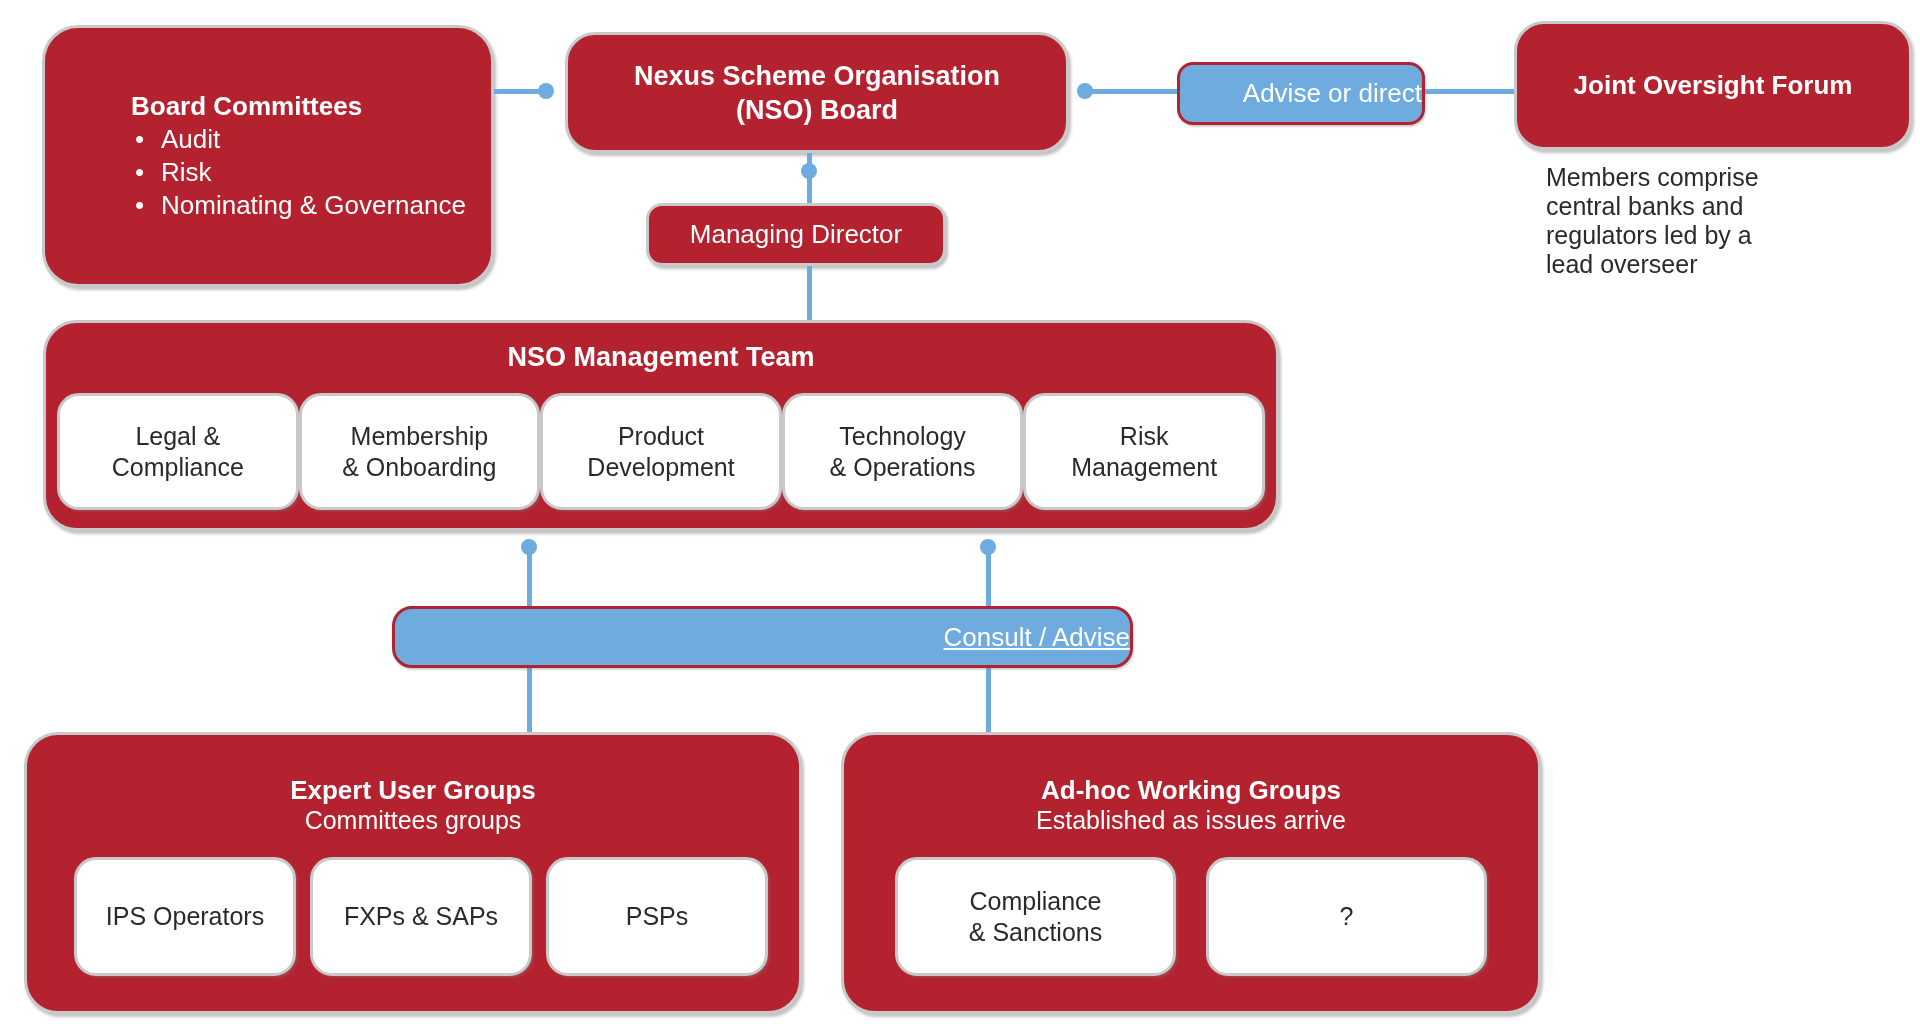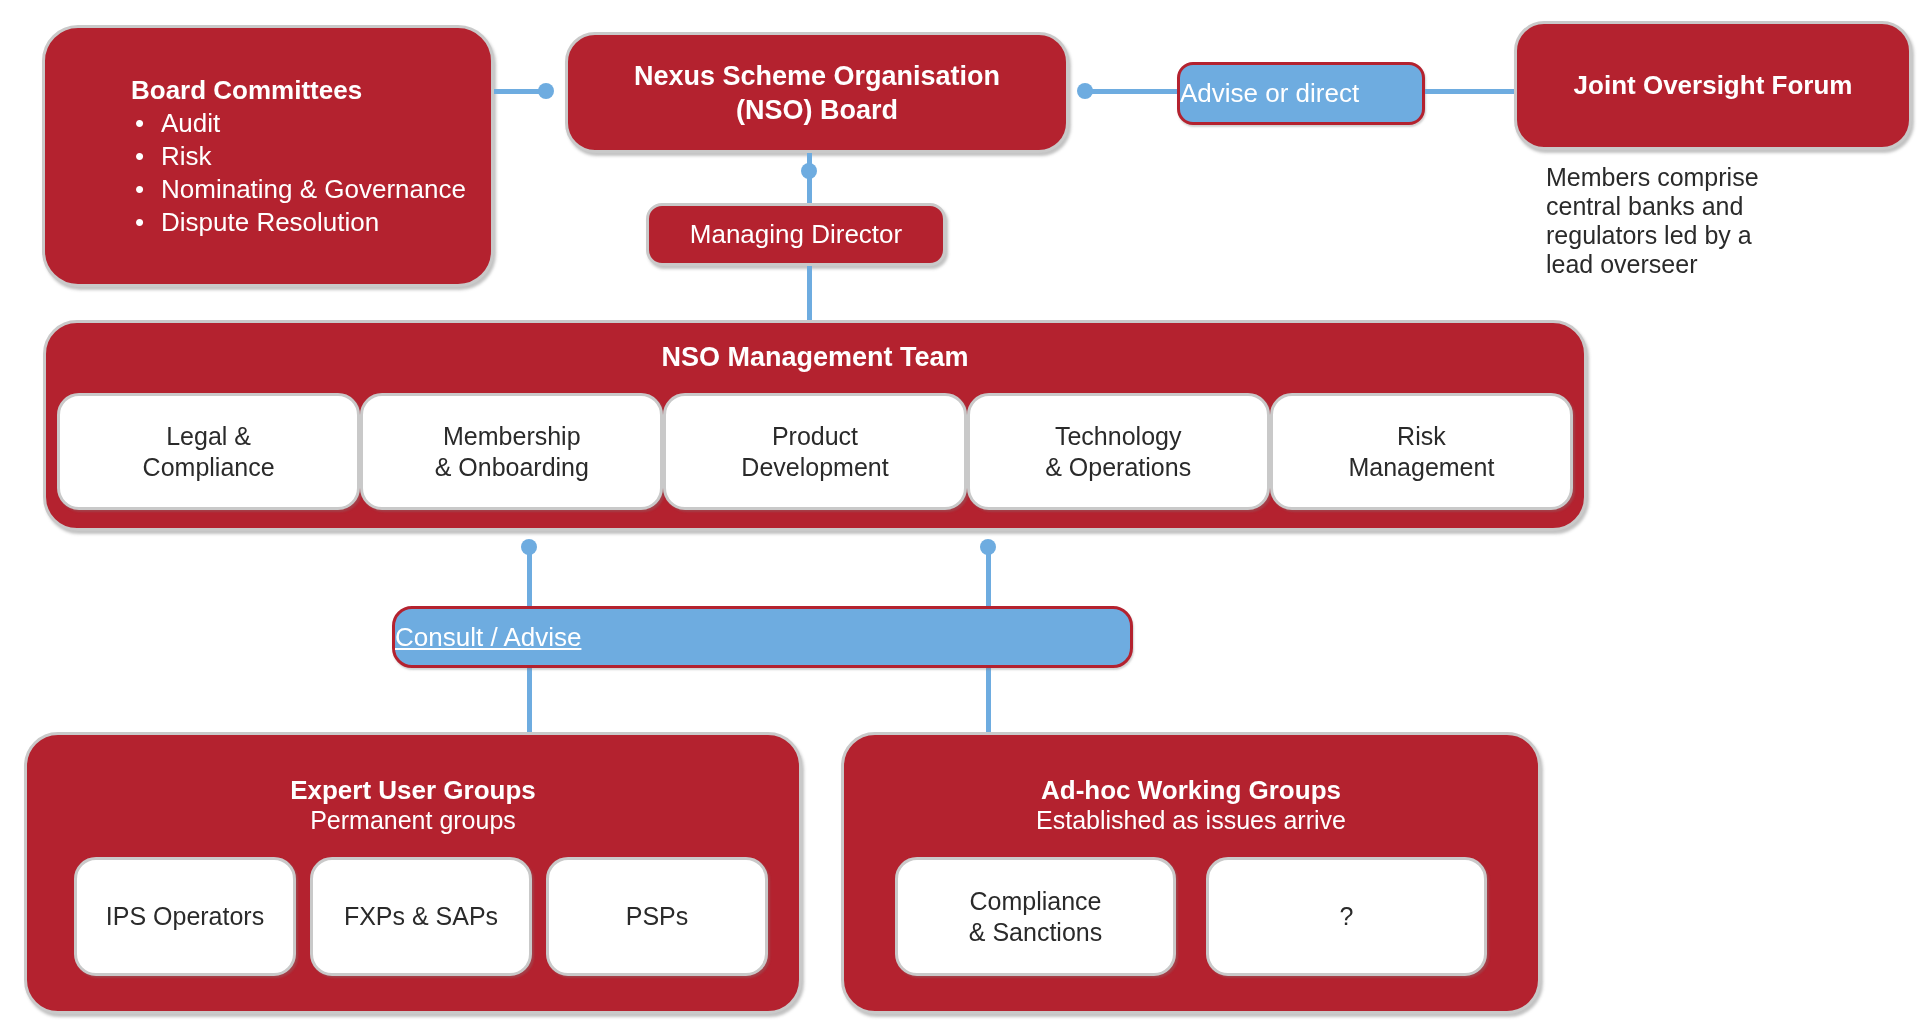--- a/index.html
+++ b/index.html
@@ -16,21 +16,21 @@
   .rbox{
     position:absolute;background:var(--red);
     border:3px solid var(--border-gray);
     box-shadow:2px 3px 3px rgba(120,120,120,.45);
     color:#ffffff;
   }
   .bluebox{
     position:absolute;background:var(--blue);
     border:3px solid var(--red);
     color:#ffffff;
-    display:flex;align-items:center;justify-content:flex-start;
+    display:flex;align-items:center;justify-content:flex-end;
     box-shadow:1px 2px 2px rgba(120,120,120,.35);
   }
   .whitebox{
     background:#ffffff;border:3px solid var(--border-gray);
     border-radius:22px;color:var(--text-dark);
     display:flex;align-items:center;justify-content:center;
     text-align:center;font-size:25px;line-height:31px;
     white-space:pre-line;
     box-shadow:2px 2px 2px rgba(130,130,130,.3);
   }
@@ -56,21 +56,21 @@
   #advise-or-direct{left:1177px;top:62px;width:248px;height:63px;border-radius:16px;font-size:26px;}
 
   #joint-oversight-forum{left:1514px;top:21px;width:398px;height:129px;border-radius:30px;
     font-weight:bold;font-size:26px;}
 
   #members-note{position:absolute;left:1546px;top:163px;width:350px;
     color:var(--text-dark);font-size:25px;line-height:29px;}
 
   #managing-director{left:646px;top:203px;width:300px;height:63px;border-radius:16px;font-size:26px;}
 
-  #nso-management-team{left:43px;top:320px;width:1544px;height:211px;border-radius:34px;}
+  #nso-management-team{left:43px;top:320px;width:1236px;height:211px;border-radius:34px;}
   #nso-management-team .title{text-align:center;font-weight:bold;font-size:27px;line-height:28px;margin-top:20px;}
   #nso-management-team .row{display:flex;padding:0 11px;margin-top:22px;}
   #nso-management-team .dept{flex:1;height:117px;}
 
   #consult-advise{left:392px;top:606px;width:741px;height:62px;border-radius:20px;font-size:26px;z-index:3;text-decoration:underline;}
 
   .group-box{border-radius:34px;}
   .group-box .title{text-align:center;font-weight:bold;font-size:26px;line-height:30px;margin-top:40px;}
   .group-box .subtitle{text-align:center;font-size:25px;line-height:30px;}
   .group-box .row{display:flex;margin-top:22px;}
@@ -104,21 +104,20 @@
   <div class="vline" style="left:527px;top:547px;height:185px;"></div>
   <div class="dot" style="left:980px;top:539px;"></div>
   <div class="vline" style="left:986px;top:547px;height:185px;"></div>
 
   <div class="rbox" id="board-committees">
     <div class="title">Board Committees</div>
     <ul>
       <li>Audit</li>
       <li>Risk</li>
       <li>Nominating &amp; Governance</li>
-      <li>Dispute Resolution</li>
     </ul>
   </div>
 
   <div class="rbox center-flex pre" id="nso-board">Nexus Scheme Organisation
 (NSO) Board</div>
 
   <div class="bluebox" id="advise-or-direct">
     <span>Advise or direct</span>
   </div>
 
@@ -150,21 +149,21 @@
 Management</div>
     </div>
   </div>
 
   <div class="bluebox" id="consult-advise">
     <span>Consult / Advise</span>
   </div>
 
   <div class="rbox group-box" id="expert-user-groups">
     <div class="title">Expert User Groups</div>
-    <div class="subtitle">Permanent groups</div>
+    <div class="subtitle">Committees groups</div>
     <div class="row">
       <div class="whitebox cell">IPS Operators</div>
       <div class="whitebox cell">FXPs &amp; SAPs</div>
       <div class="whitebox cell">PSPs</div>
     </div>
   </div>
 
   <div class="rbox group-box" id="adhoc-working-groups">
     <div class="title">Ad-hoc Working Groups</div>
     <div class="subtitle">Established as issues arrive</div>

